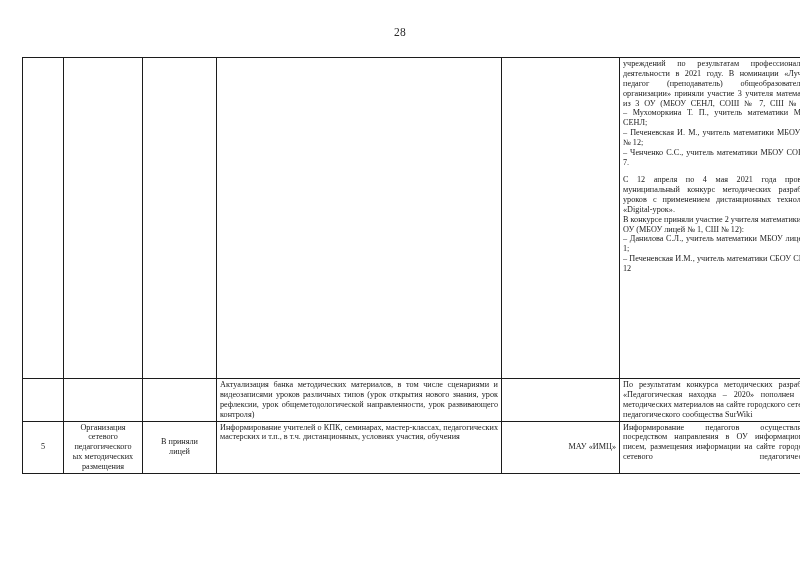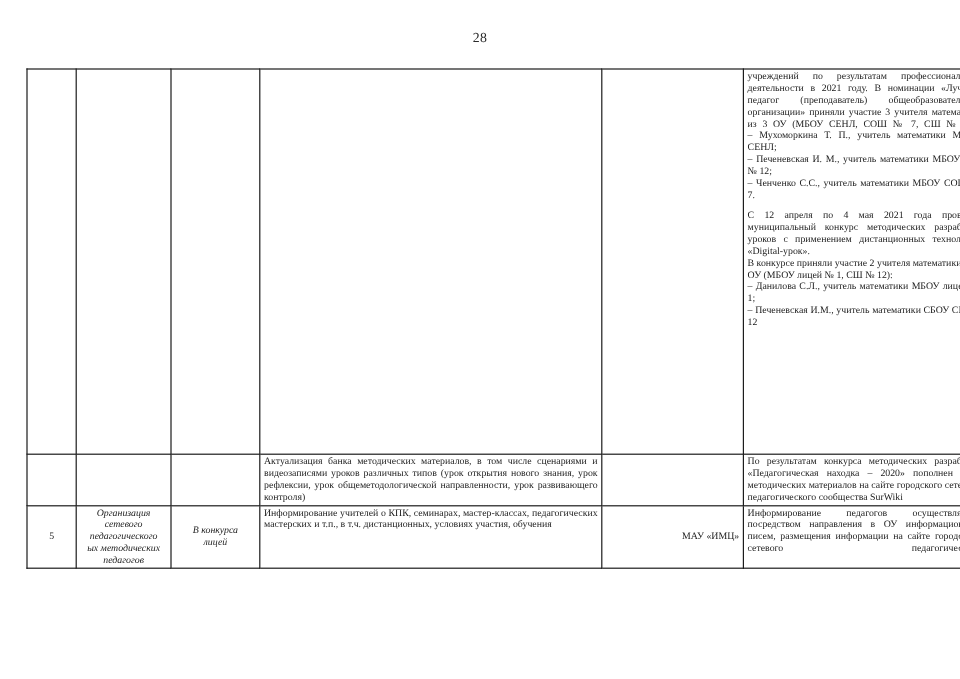--- a/index.html
+++ b/index.html
@@ -56,21 +56,21 @@
   td.c-result   { width: 194px; }
 
   .cellbody p {
     margin: 0;
     text-align: justify;
     text-align-last: left;
   }
   .cellbody p.last-justify { text-align-last: justify; }
   .cellbody p.blank { height: 7.6px; }
   .center-stack { text-align: center; }
-  .center-stack p { margin: 0; text-align: center; text-align-last: center; font-style: italic; }
+  .center-stack p { margin: 0; text-align: center; text-align-last: center; }
 
   .row-tall .c-result { height: 318px; }
 </style>
 </head>
 <body>
 
 <div class="page">
 
   <div class="page-number">28</div>
 
@@ -116,26 +116,26 @@
       </tr>
 
       <tr>
         <td class="c-num">5</td>
         <td class="c-event">
           <div class="center-stack">
             <p>Организация</p>
             <p>сетевого</p>
             <p>педагогического</p>
             <p>ых методических</p>
-            <p>педагогов</p>
+            <p>размещения</p>
           </div>
         </td>
         <td class="c-term">
           <div class="center-stack">
-            <p>В конкурса</p>
+            <p>В приняли</p>
             <p>лицей</p>
           </div>
         </td>
         <td class="c-content">
           <div class="cellbody">
             <p>Информирование учителей о КПК, семинарах, мастер-классах, педагогических мастерских и т.п., в т.ч. дистанционных, условиях участия, обучения</p>
           </div>
         </td>
         <td class="c-resp">МАУ «ИМЦ»</td>
         <td class="c-result">

